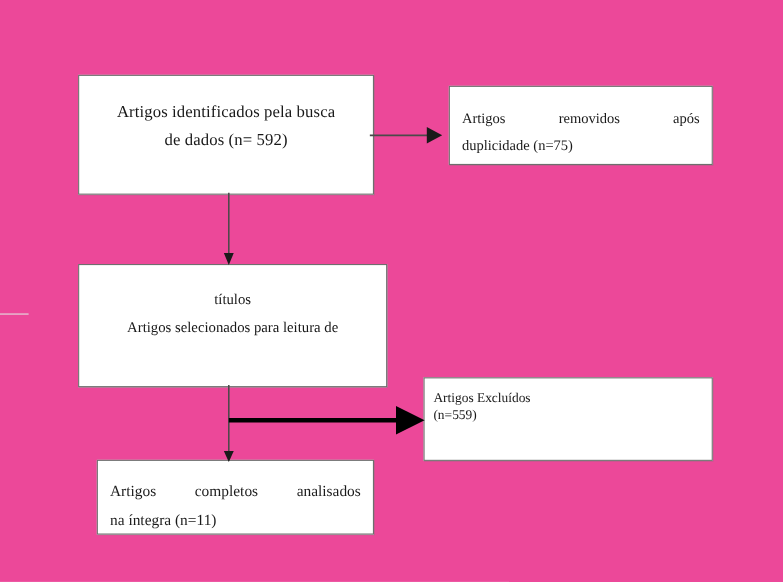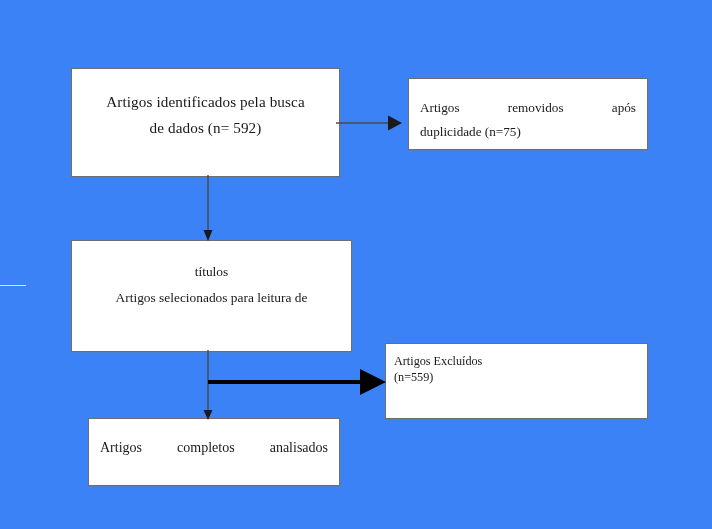--- a/index.html
+++ b/index.html
@@ -9,21 +9,21 @@
     background: #ffffff;
   }
   body {
     font-family: "Liberation Serif", "DejaVu Serif", serif;
     color: #1a1a1a;
   }
   #canvas {
     position: relative;
     width: 712px;
     height: 529px;
-    background: #3b82f6;
+    background: #ec4899;
     overflow: hidden;
     font-family: Liberation Serif, serif;
   }
 
   
   .node {
     position: absolute;
     box-sizing: border-box;
     background: #ffffff;
     border: 1px solid #6e6e6e;
@@ -157,20 +157,21 @@
   <div class="node" id="node-excluded">
     <div class="body">
       <span class="txt">Artigos Excluídos</span>
       <span class="txt">(n=559)</span>
     </div>
   </div>
 
   <div class="node" id="node-full">
     <div class="body">
       <span class="line1">Artigos completos analisados</span>
+      <span class="line2">na íntegra (n=11)</span>
     </div>
   </div>
 
   <div class="conn" style="left:336px; top:110px;">
     <svg width="70" height="26" viewBox="0 0 70 26">
       <line x1="0" y1="13" x2="54" y2="13" stroke="#4a4a4a" stroke-width="1.6"></line>
       <polygon points="52,5.5 66,13 52,20.5" fill="#1a1a1a"></polygon>
     </svg>
   </div>
 

